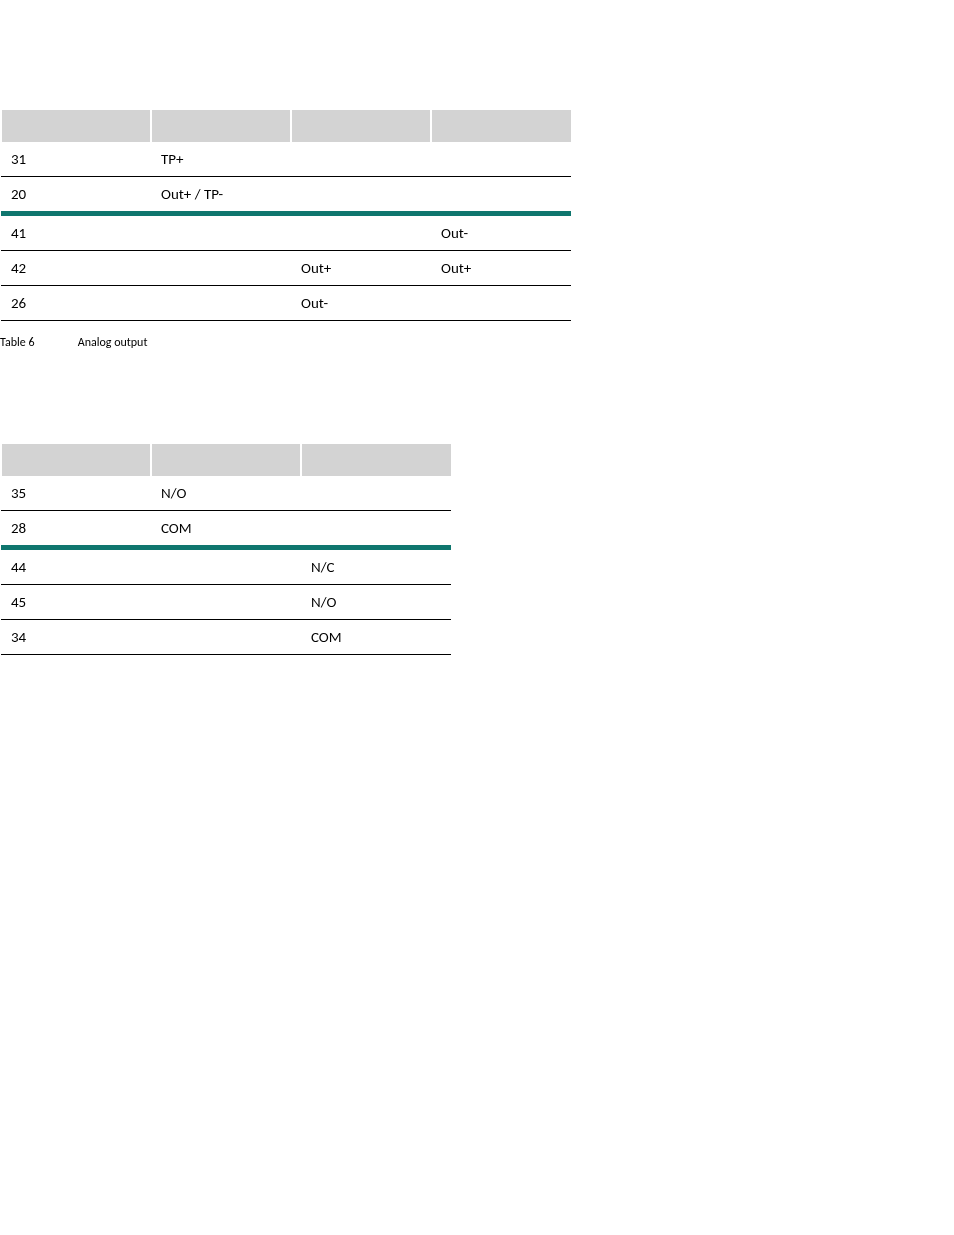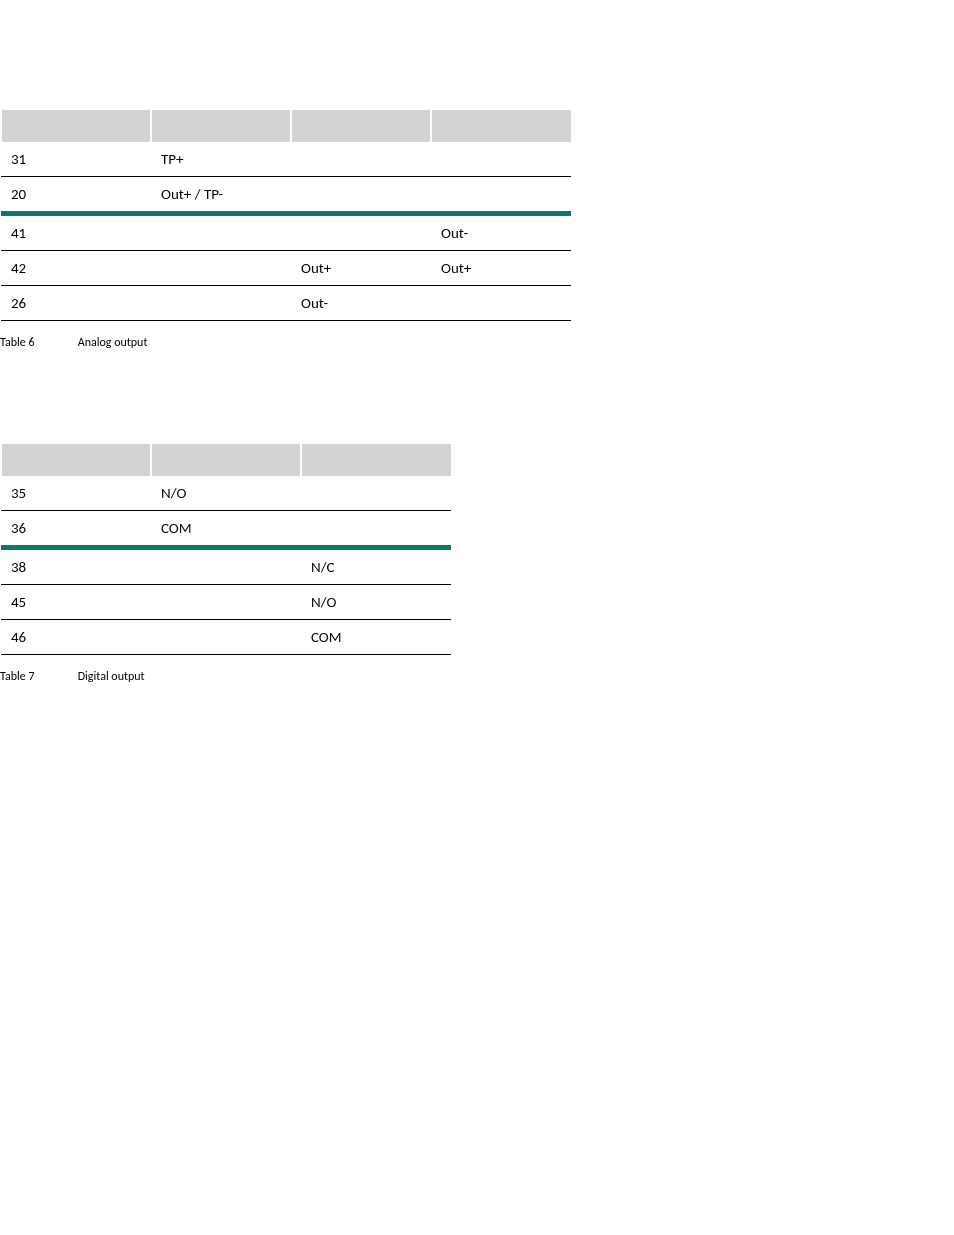--- a/index.html
+++ b/index.html
@@ -136,39 +136,35 @@
         <td class="h-left"></td>
       </tr>
     </thead>
     <tbody>
       <tr>
         <td>35</td>
         <td>N/O</td>
         <td></td>
       </tr>
       <tr>
-        <td>36</td>
+        <td>28</td>
         <td>COM</td>
         <td></td>
       </tr>
       <tr class="thick-above">
-        <td>38</td>
+        <td>44</td>
         <td></td>
         <td>N/C</td>
       </tr>
       <tr>
         <td>45</td>
         <td></td>
         <td>N/O</td>
       </tr>
       <tr>
-        <td>46</td>
+        <td>34</td>
         <td></td>
         <td>COM</td>
       </tr>
     </tbody>
   </table>
-  <div class="caption">
-    <span class="num">Table 7</span>
-    <span>Digital output</span>
-  </div>
 
 </div>
 
 </body></html>

